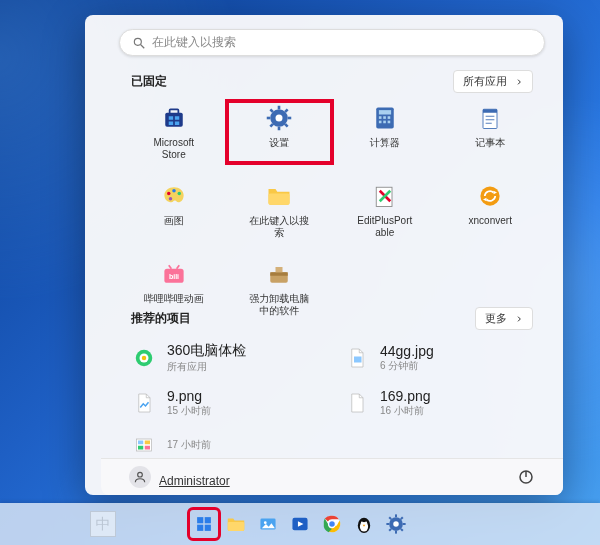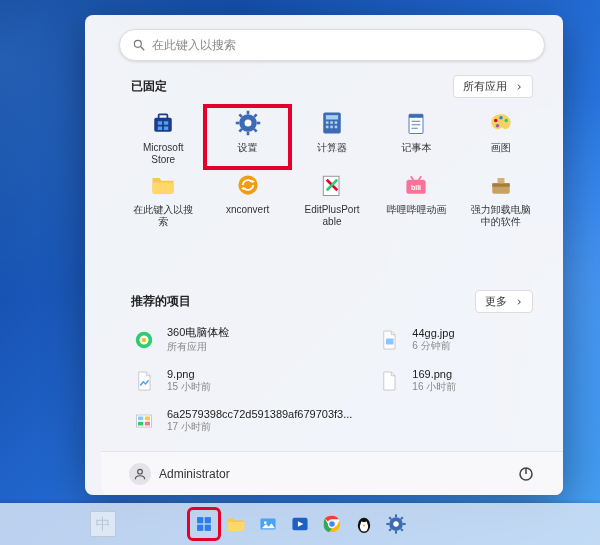--- a/index.html
+++ b/index.html
@@ -37,41 +37,41 @@
     padding: 0 30px; margin-bottom: 8px;
   }
   .section-header .title { font-size: 12px; font-weight: 600; color: #222; }
   .pill-btn {
     background: #fff; border: 1px solid #ddd; border-radius: 4px;
     padding: 3px 9px; font-size: 11px; color: #333; display: flex; align-items: center; gap: 8px;
     cursor: pointer;
   }
 
   .app-grid {
-    display: grid; grid-template-columns: repeat(5, 1fr);
-    padding: 0 20px; 
+    display: grid; grid-template-columns: repeat(4, 1fr);
+    padding: 0 20px; row-gap: 16px;
   }
   .app-tile { display: flex; flex-direction: column; align-items: center; gap: 4px; cursor: pointer; padding: 2px; }
   .app-tile.highlighted { outline: 4px solid #e4002b; outline-offset: -2px; }
   .app-icon { width: 30px; height: 30px; display: flex; align-items: center; justify-content: center; }
   .app-label { font-size: 10px; color: #333; text-align: center; line-height: 1.2; max-width: 60px; word-wrap: break-word; }
 
   .rec-list { padding: 4px 30px 0 30px; display: grid; grid-template-columns: 1fr 1fr; column-gap: 24px; row-gap: 14px; }
   .rec-item { display: flex; align-items: center; gap: 10px; cursor: pointer; }
   .rec-icon { width: 26px; height: 26px; display: flex; align-items: center; justify-content: center; }
-  .rec-text .name { font-size: 11px; color: #222; }
+  .rec-text .name { font-size: 14px; color: #222; }
   .rec-text .sub  { font-size: 10px; color: #888; }
 
   .bottom-bar {
     margin-top: auto; height: 44px; border-top: 1px solid #e5e5e5;
     display: flex; align-items: center; justify-content: space-between;
     padding: 0 28px; background: rgba(248,248,250,0.9);
     border-radius: 0 0 8px 8px;
   }
-  .user { display: flex; align-items: center; gap: 8px; font-size: 12px; color: #333; cursor: pointer; }
+  .user { display: flex; align-items: flex-end; gap: 8px; font-size: 12px; color: #333; cursor: pointer; text-decoration: underline; }
   .avatar { width: 22px; height: 22px; border-radius: 50%; background: #e3e3e8; display: flex; align-items: center; justify-content: center; }
   .power { width: 18px; height: 18px; cursor: pointer; }
 
   .taskbar {
     position: absolute; left: 0; right: 0; bottom: 0; height: 42px;
     background: rgba(215,228,244,0.85);
     display: flex; align-items: center; justify-content: center; gap: 6px;
     box-shadow: 0 -1px 4px rgba(0,0,0,0.15);
   }
   .task-icon { width: 26px; height: 26px; border-radius: 4px; display: flex; align-items: center; justify-content: center; cursor: pointer; }
@@ -197,37 +197,37 @@
             <svg width="28" height="28" viewBox="0 0 32 32">
               <path d="M4 8h8l2 3h14v13a2 2 0 0 1-2 2H6a2 2 0 0 1-2-2z" fill="#f9c846"></path>
               <rect x="4" y="13" width="24" height="13" rx="2" fill="#ffd76a"></rect>
             </svg>
           </span>
           <span class="app-label">在此键入以搜索</span>
         </div>
         <div class="app-tile">
           <span class="app-icon">
             <svg width="28" height="28" viewBox="0 0 32 32">
+              <rect x="6" y="6" width="18" height="22" fill="#fff" stroke="#888"></rect>
+              <path d="M10 10l12 12" stroke="#e4002b" stroke-width="3"></path>
+              <path d="M22 10l-12 12" stroke="#2ecc71" stroke-width="3"></path>
+            </svg>
+          </span>
+          <span class="app-label">EditPlusPortable</span>
+        </div>
+        <div class="app-tile">
+          <span class="app-icon">
+            <svg width="28" height="28" viewBox="0 0 32 32">
               <circle cx="16" cy="16" r="11" fill="#f39c12"></circle>
               <path d="M10 16a6 6 0 0 1 10-4M22 16a6 6 0 0 1-10 4" fill="none" stroke="#fff" stroke-width="2"></path>
               <polygon points="20,10 24,12 20,14" fill="#fff"></polygon>
               <polygon points="12,22 8,20 12,18" fill="#fff"></polygon>
             </svg>
           </span>
           <span class="app-label">xnconvert</span>
-        </div>
-        <div class="app-tile">
-          <span class="app-icon">
-            <svg width="28" height="28" viewBox="0 0 32 32">
-              <rect x="6" y="6" width="18" height="22" fill="#fff" stroke="#888"></rect>
-              <path d="M10 10l12 12" stroke="#e4002b" stroke-width="3"></path>
-              <path d="M22 10l-12 12" stroke="#2ecc71" stroke-width="3"></path>
-            </svg>
-          </span>
-          <span class="app-label">EditPlusPortable</span>
         </div>
         <div class="app-tile">
           <span class="app-icon">
             <svg width="28" height="28" viewBox="0 0 32 32">
               <rect x="5" y="10" width="22" height="16" rx="3" fill="#fb7299"></rect>
               <line x1="10" y1="6" x2="13" y2="10" stroke="#fb7299" stroke-width="2"></line>
               <line x1="22" y1="6" x2="19" y2="10" stroke="#fb7299" stroke-width="2"></line>
               <text x="16" y="22" text-anchor="middle" fill="#fff" font-size="8" font-weight="bold">bili</text>
             </svg>
           </span>
@@ -314,21 +314,20 @@
         <span class="rec-icon">
           <svg width="24" height="24" viewBox="0 0 32 32">
             <rect x="6" y="8" width="20" height="16" fill="#fff" stroke="#bbb"></rect>
             <rect x="8" y="10" width="7" height="5" fill="#8cc8ff"></rect>
             <rect x="17" y="10" width="7" height="5" fill="#f9c846"></rect>
             <rect x="8" y="17" width="7" height="5" fill="#2ecc71"></rect>
             <rect x="17" y="17" width="7" height="5" fill="#fb7299"></rect>
           </svg>
         </span>
         <span class="rec-text">
-          <div class="name">6a2579398cc72d591389af679703f3...</div>
           <div class="sub">17 小时前</div>
         </span>
       </div>
     </div>
 
   <div class="bottom-bar">
     <div class="user">
       <span class="avatar">
         <svg width="14" height="14" viewBox="0 0 24 24" fill="none" stroke="#555" stroke-width="2">
             <circle cx="12" cy="8" r="4"></circle>

